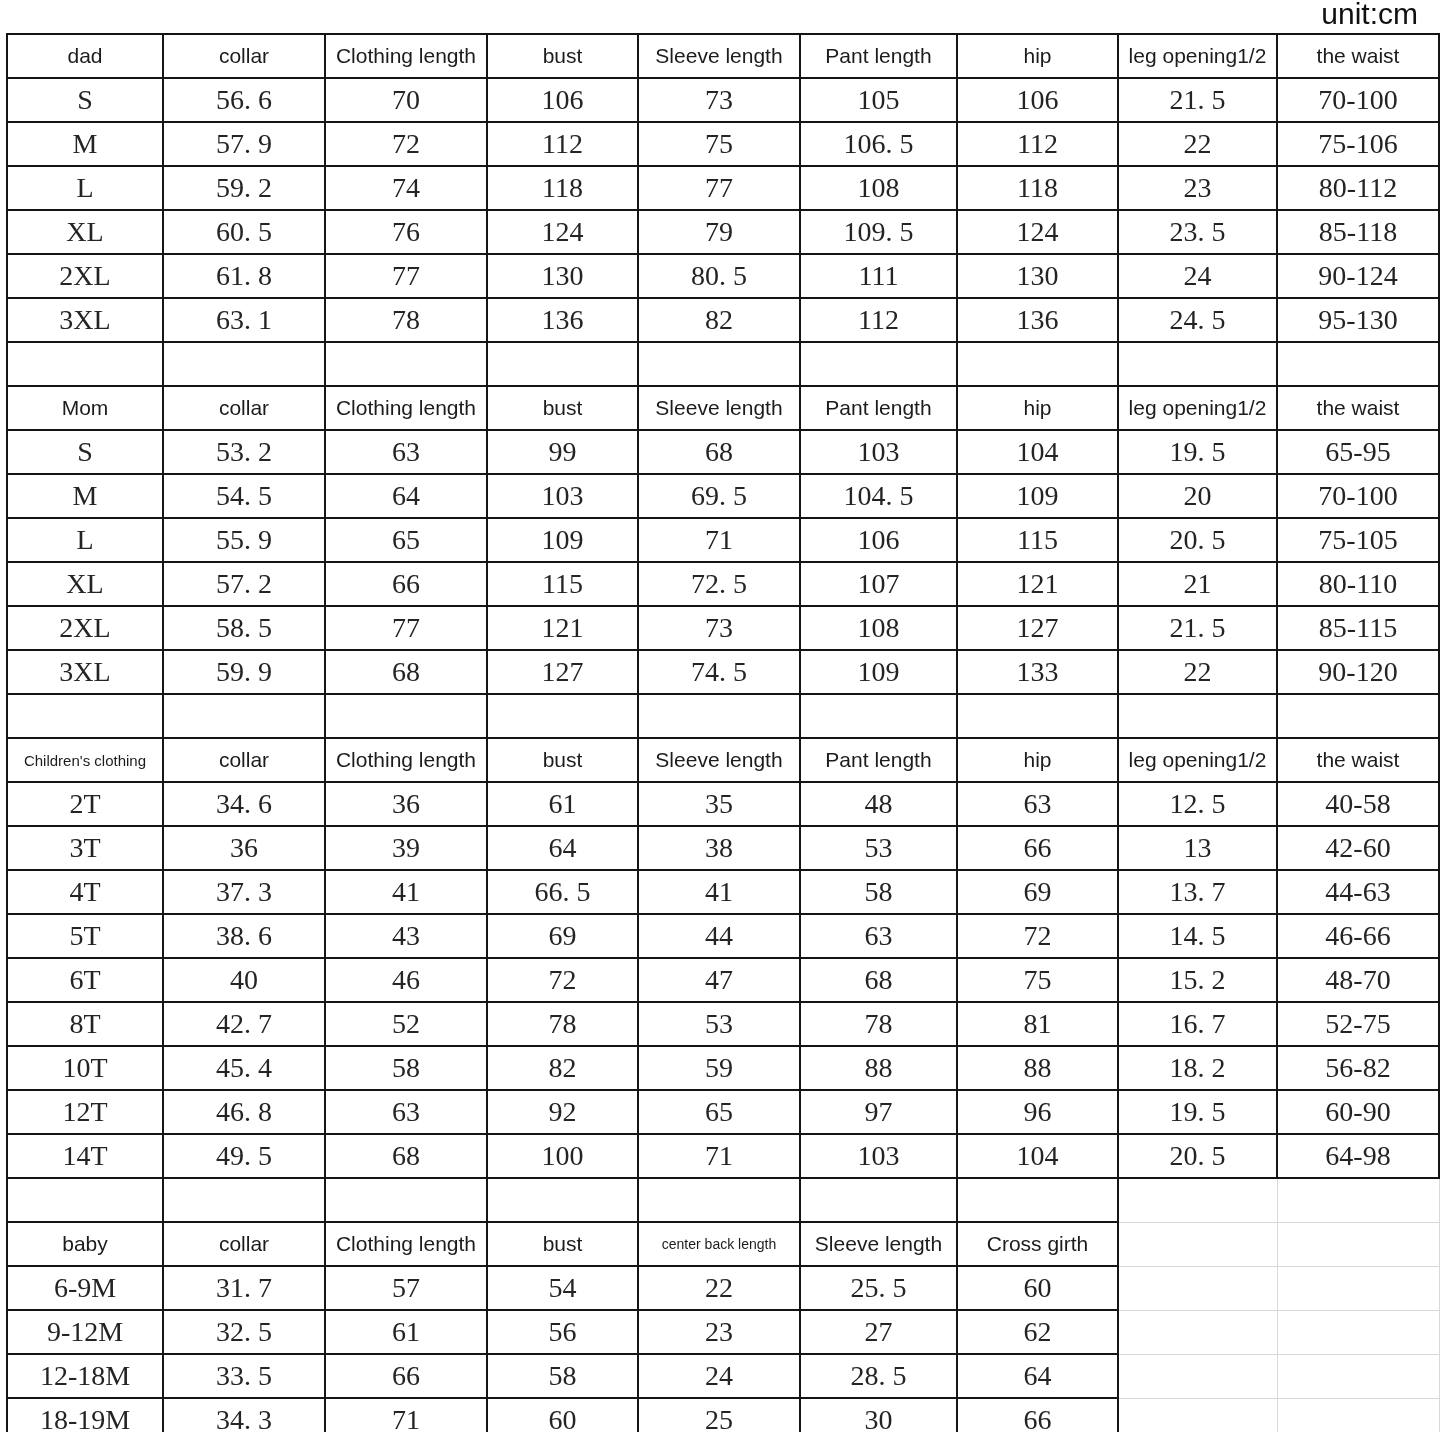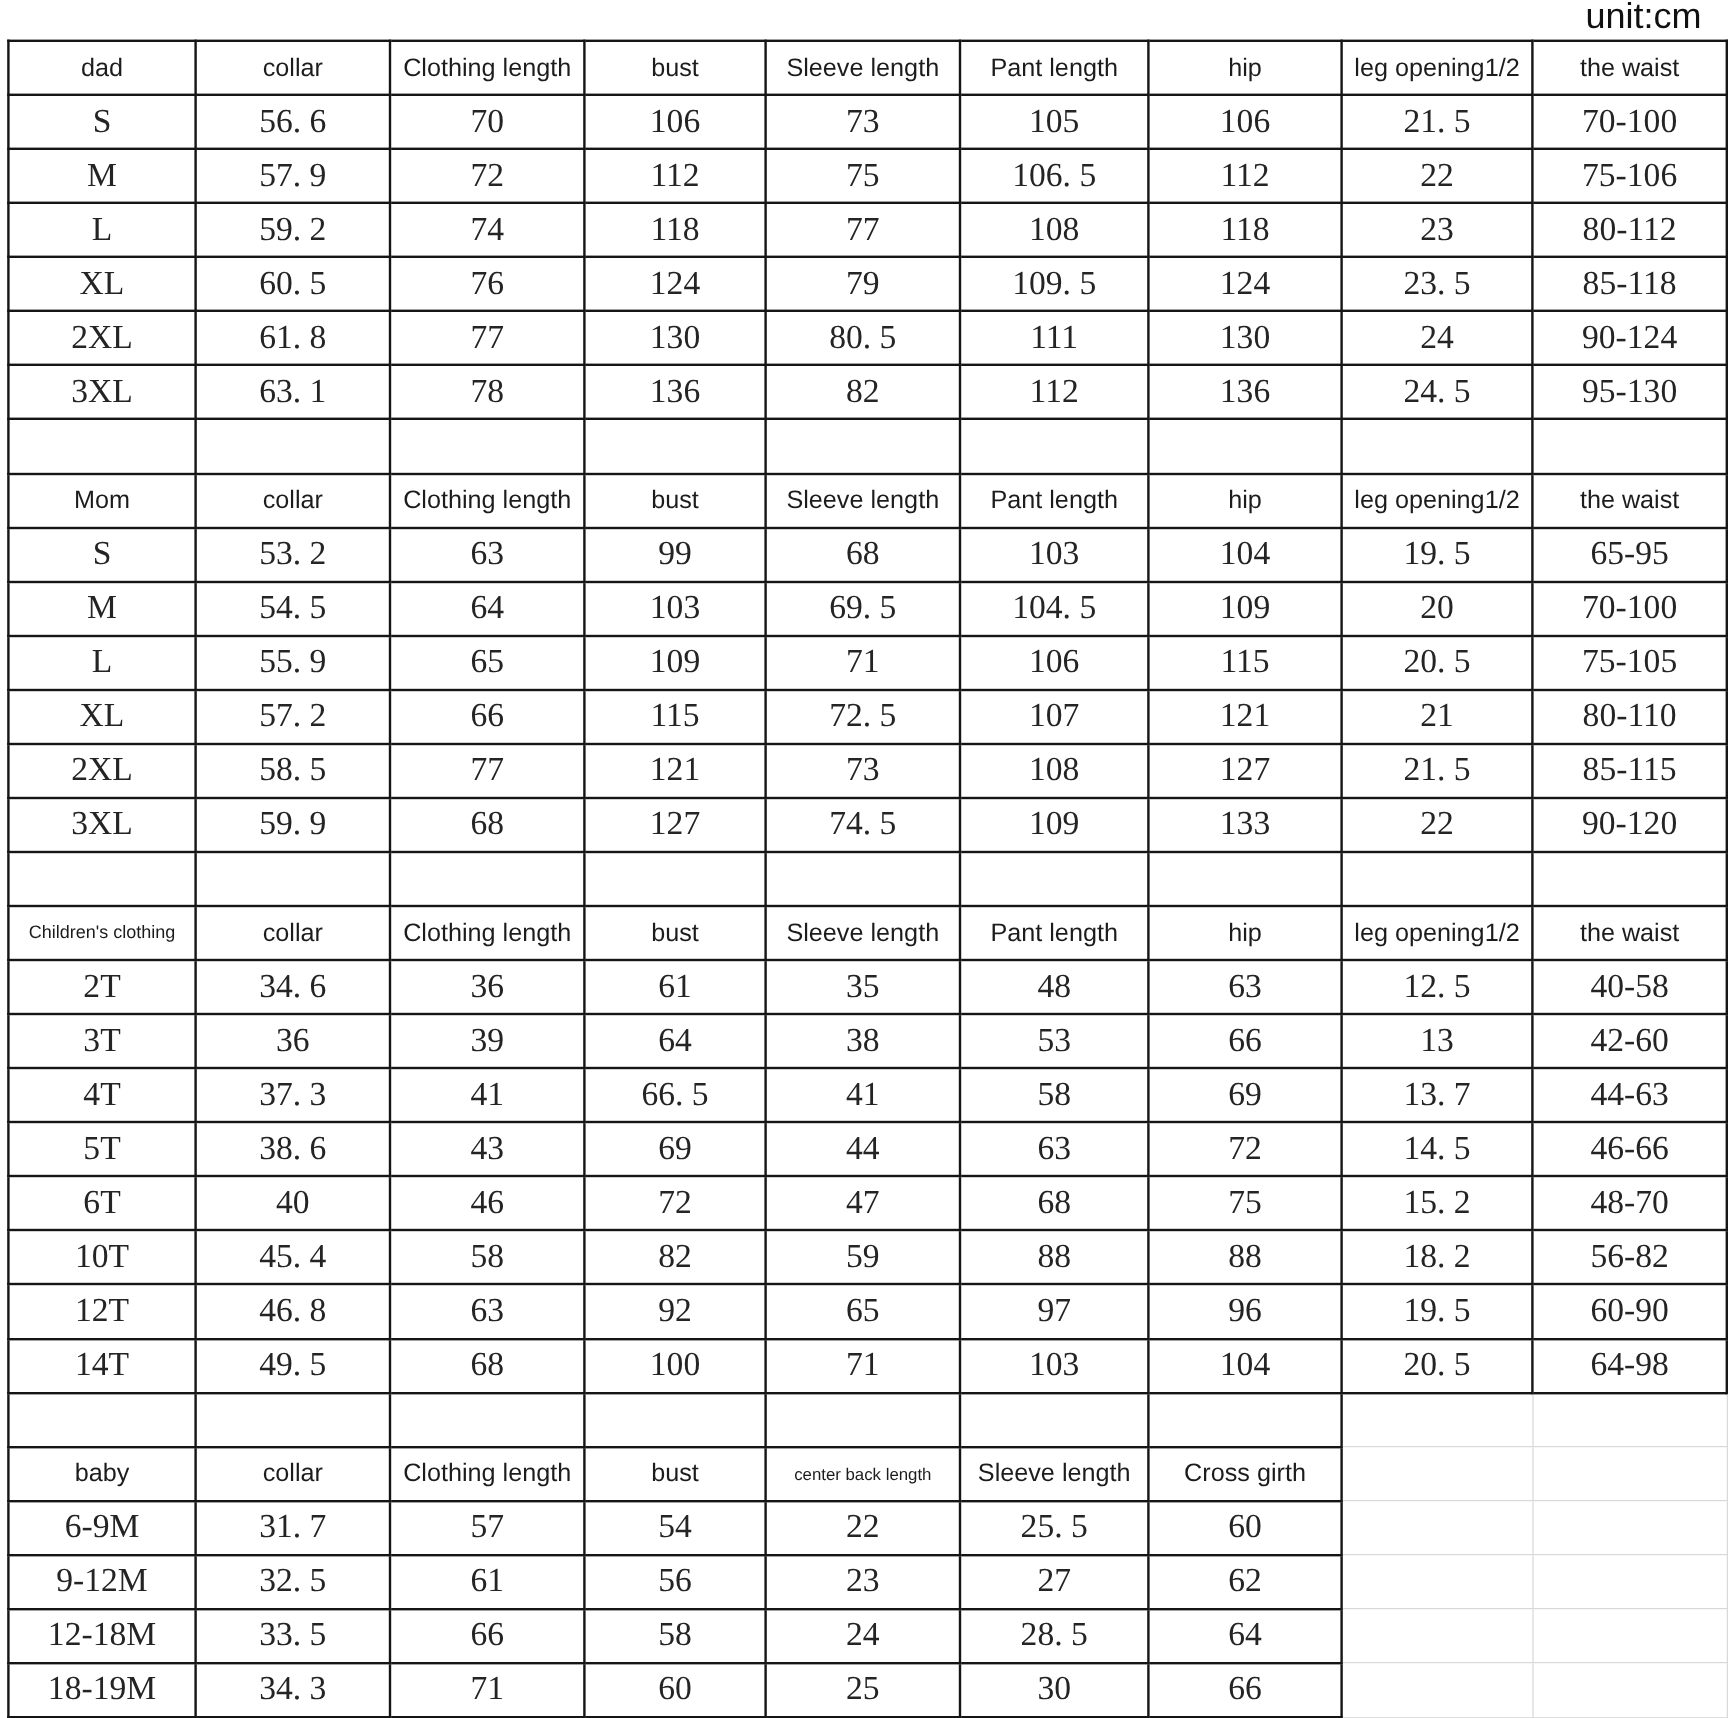--- a/index.html
+++ b/index.html
@@ -299,20 +299,31 @@
         <td class="num">40</td>
         <td class="num">46</td>
         <td class="num">72</td>
         <td class="num">47</td>
         <td class="num">68</td>
         <td class="num">75</td>
         <td class="num">15. 2</td>
         <td class="num">48-70</td>
       </tr>
       <tr>
+        <td class="num">8T</td>
+        <td class="num">42. 7</td>
+        <td class="num">52</td>
+        <td class="num">78</td>
+        <td class="num">53</td>
+        <td class="num">78</td>
+        <td class="num">81</td>
+        <td class="num">16. 7</td>
+        <td class="num">52-75</td>
+      </tr>
+      <tr>
         <td class="num">10T</td>
         <td class="num">45. 4</td>
         <td class="num">58</td>
         <td class="num">82</td>
         <td class="num">59</td>
         <td class="num">88</td>
         <td class="num">88</td>
         <td class="num">18. 2</td>
         <td class="num">56-82</td>
       </tr>

